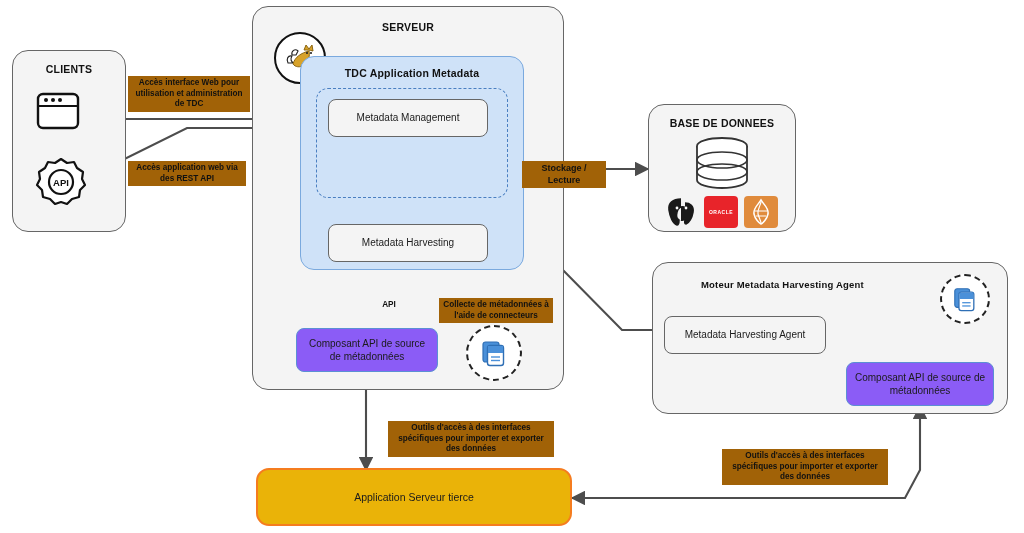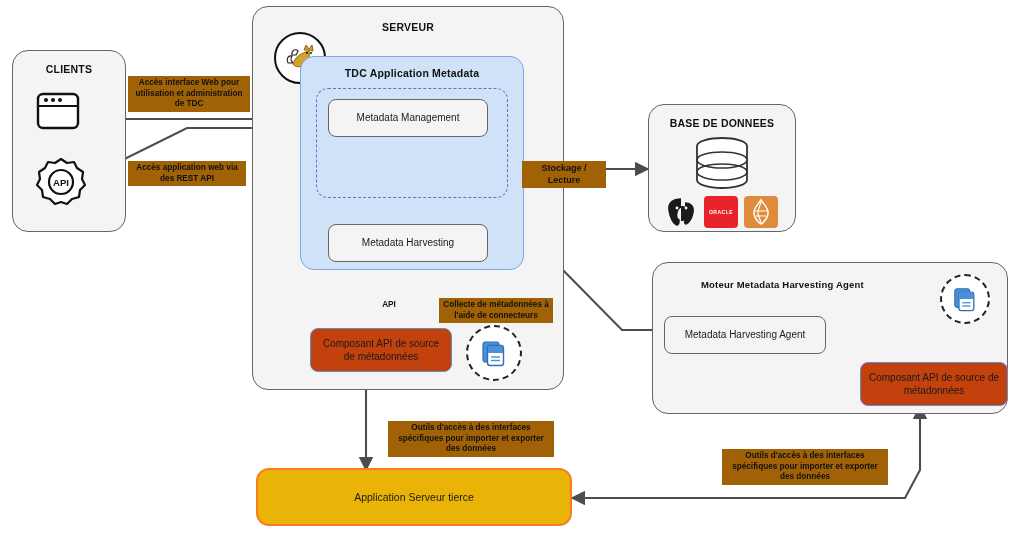--- a/index.html
+++ b/index.html
@@ -10,21 +10,21 @@
 
   
   .panel{background:#f4f4f4;border:1.6px solid #666666;border-radius:16px;}
   .panel-title{position:absolute;left:0;right:0;text-align:center;
     font-size:10.5px;font-weight:bold;letter-spacing:.2px;color:#111;}
 
   
   .box{background:#f4f4f4;border:1.6px solid #666666;border-radius:8px;
        display:flex;align-items:center;justify-content:center;text-align:center;
        font-size:10px;color:#1b1b1b;line-height:1.35;padding:2px 6px;box-sizing:border-box;}
-  .box.blue{border-color:#5b8fd4;background:#c2410c;margin-left:14px;}
+  .box.blue{border-color:#5b8fd4;background:#8b5cf6;}
   .box.orange{border:2.2px solid #f57c1f;background:#eab308;border-radius:13px;font-size:10.5px;}
 
   
   .tdc{background:#cfe2f8;border:1.6px solid #7aa9de;border-radius:14px;}
   .dashed{border:1.7px dashed #4a7fc1;border-radius:12px;background:transparent;}
 
   
   .elabel{position:absolute;background:#a16207;color:#111;font-size:8.2px;
     font-weight:bold;line-height:1.3;text-align:center;padding:2px 4px;box-sizing:border-box;}
   .elabel.plain{background:#efefef;}

